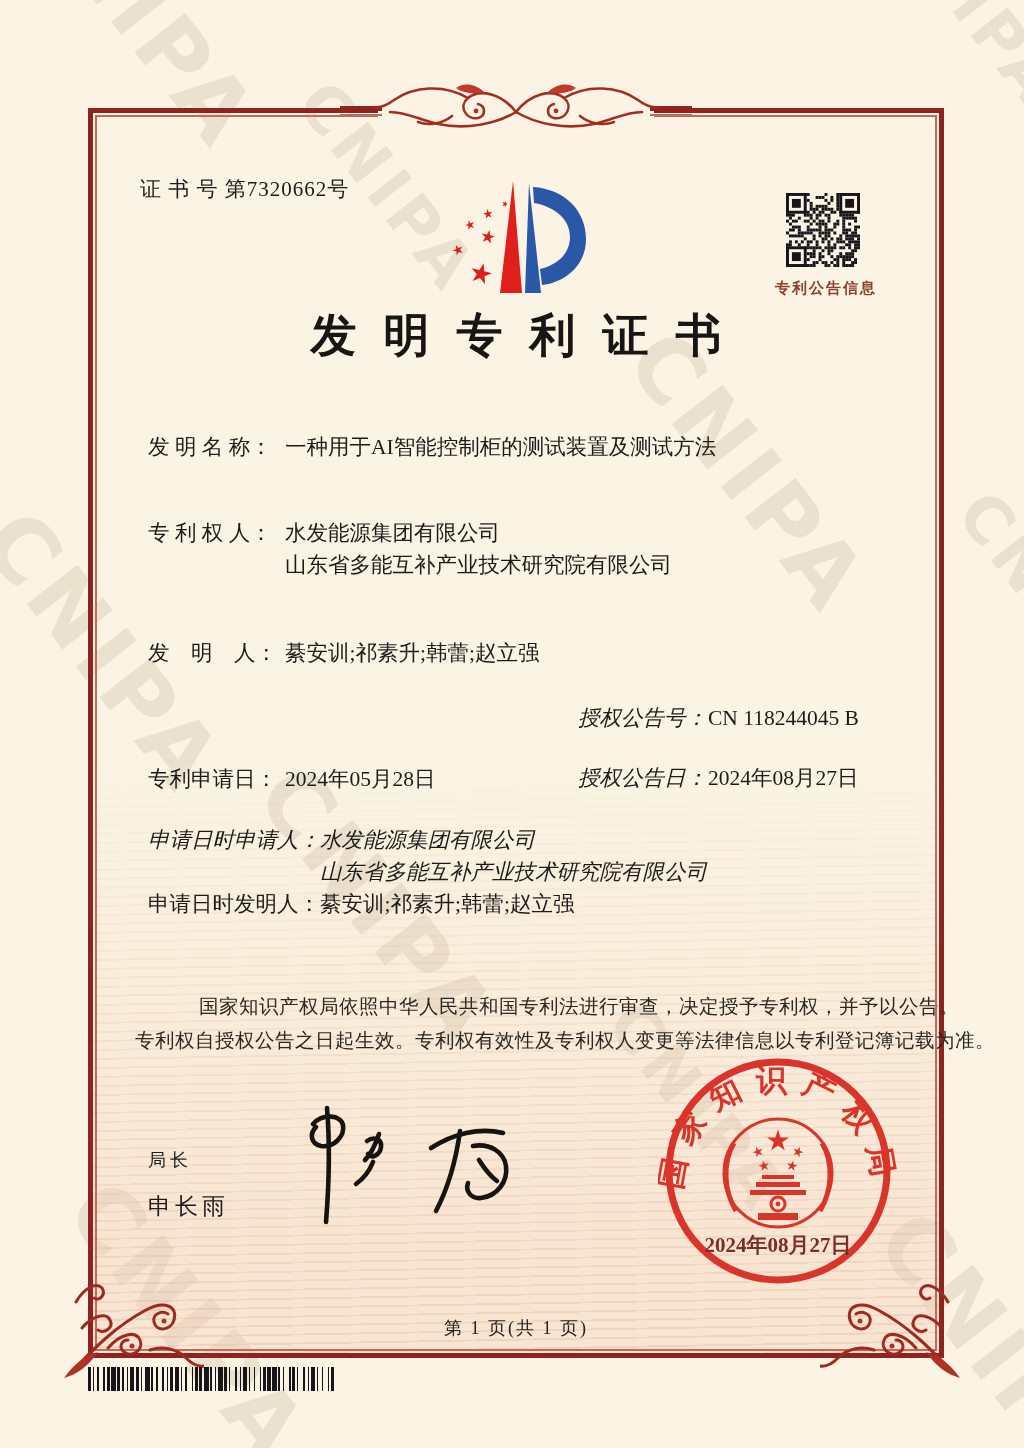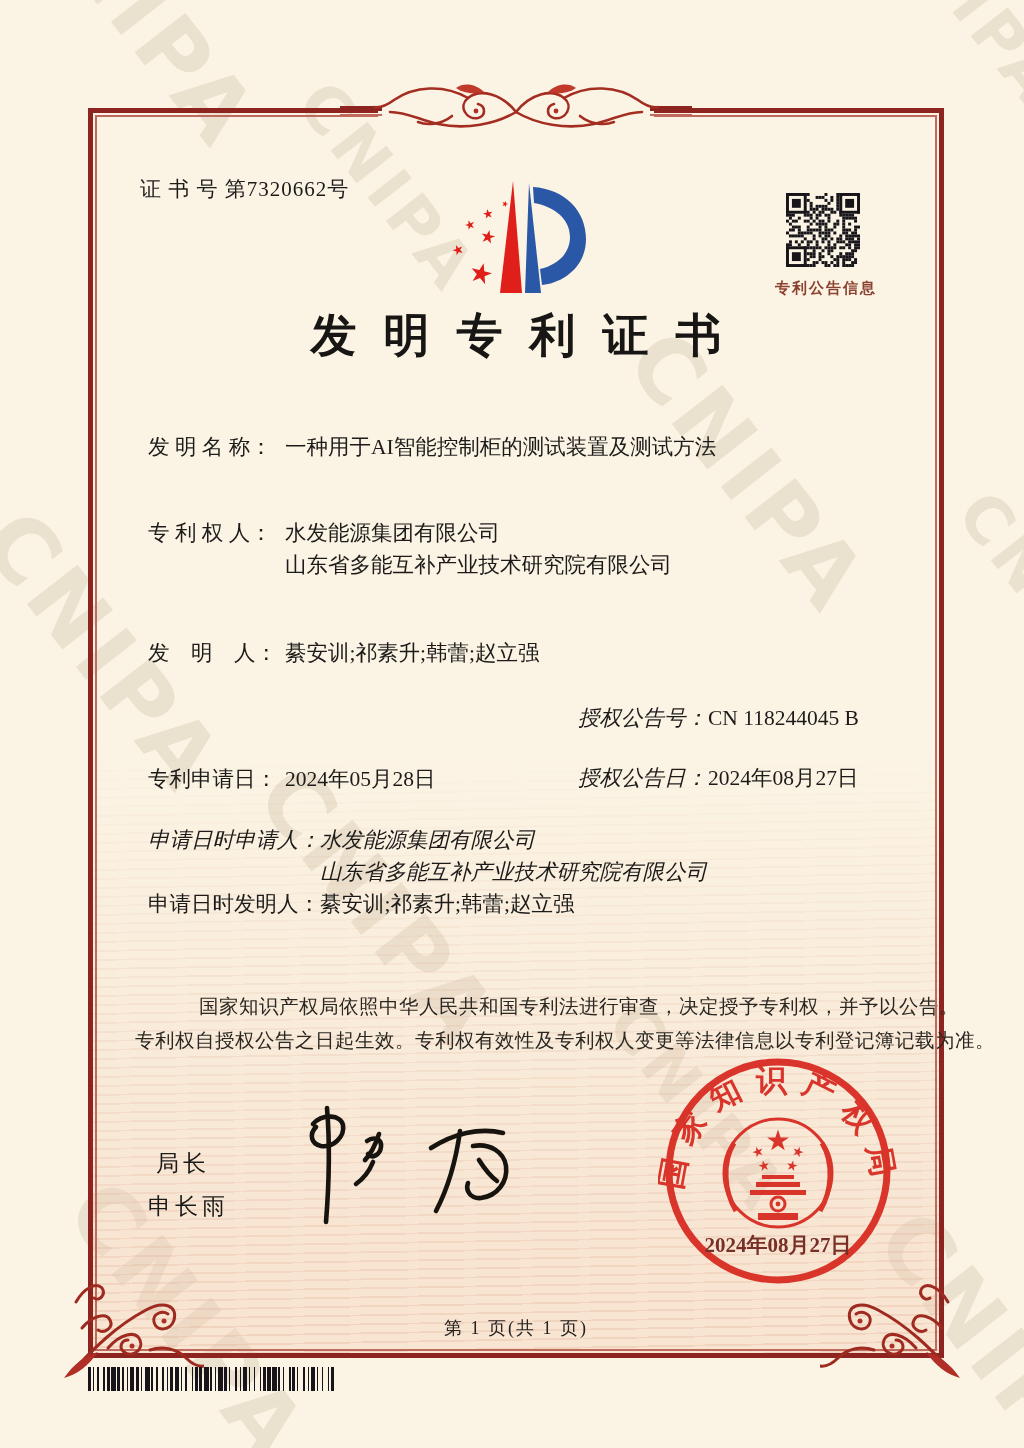--- a/index.html
+++ b/index.html
@@ -51,21 +51,21 @@
     left:0;top:192px;width:100%;text-align:center;
     font-size:46px;font-weight:700;letter-spacing:27px;text-indent:27px;color:#171614;
   }
   .row{left:55px;font-size:21.5px;line-height:32px;white-space:nowrap;}
   .row .lbl{display:inline-block;min-width:137px;}
   .row .val{}
   .row2{left:485px;font-size:21.5px;white-space:nowrap;}
   .row2 .lbl{display:inline-block;min-width:130px;font-style:italic;}
   .multiline .cont{display:inline-block;vertical-align:top;}
   .legal{font-size:19.5px;letter-spacing:0.5px;color:#2b2722;white-space:nowrap;}
-  .sig-title{left:55px;top:1035px;font-size:23px;letter-spacing:4px;margin-left:8px;}
+  .sig-title{left:55px;top:1035px;font-size:18px;letter-spacing:4px;}
   .sig-name{left:55px;top:1078px;font-size:23px;letter-spacing:4px;}
   .footer{left:0;top:1203px;width:100%;text-align:center;font-size:18px;letter-spacing:2px;color:#24211e;}
   
   .barcode{
     position:absolute;left:88px;top:1367px;height:24px;width:306px;
     display:flex;align-items:stretch;overflow:hidden;z-index:3;
   }
   .barcode span{display:block;height:100%;}
   .bar{background:#17151a;}
   .gap{background:transparent;}

